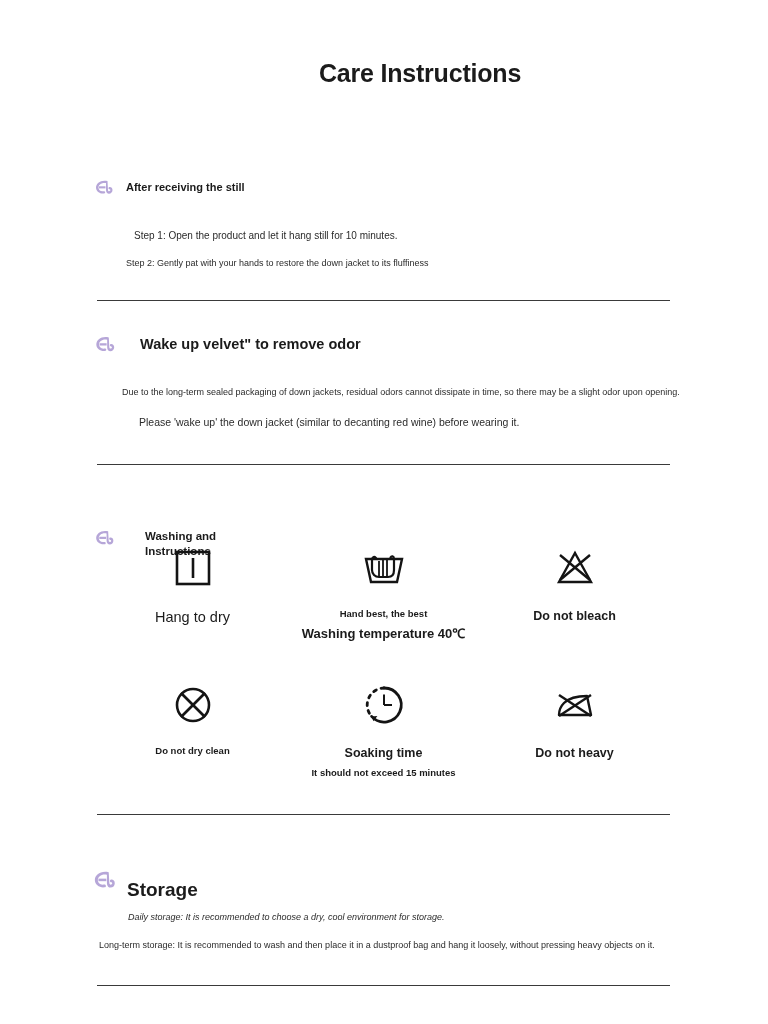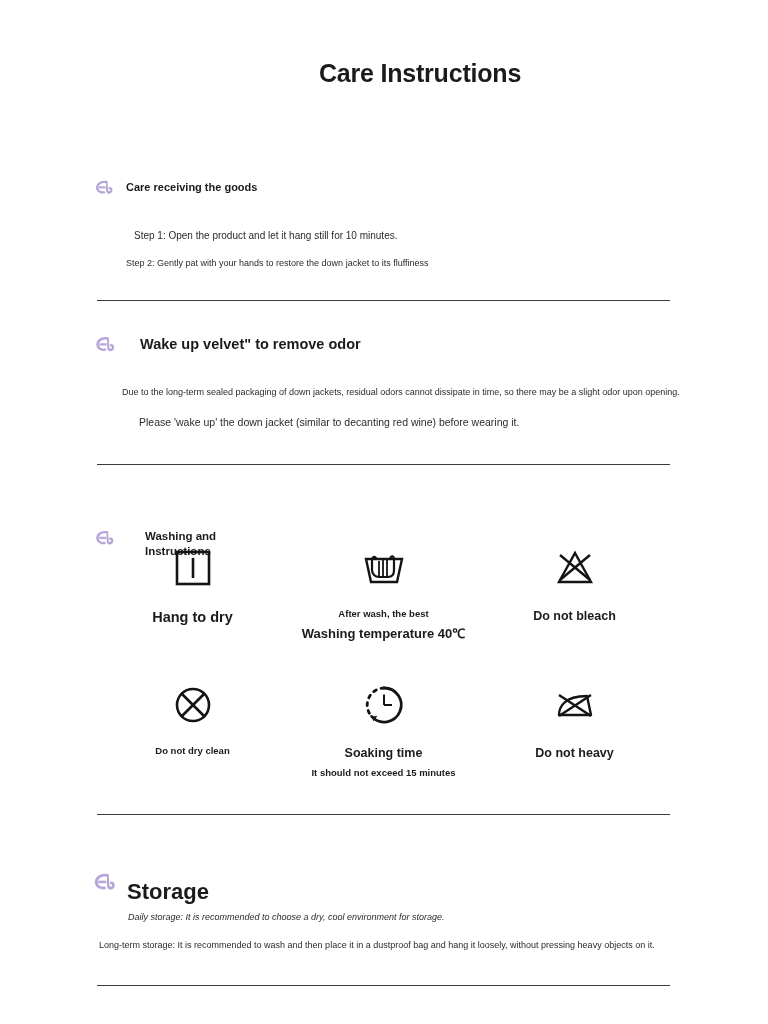--- a/index.html
+++ b/index.html
@@ -68,21 +68,21 @@
   #sec1-head { top: 175px; left: 92px; }
   #sec1-head .sec-label { font-size: 11px; }
 
   #sec2-head { top: 331px; left: 92px; gap: 22px; }
   #sec2-head .sec-label { font-size: 14.5px; }
 
   #sec3-head { top: 489px; left: 92px; gap: 28px; align-items: flex-start; margin-top: 36px; }
   #sec3-head .sec-label { font-size: 11.5px; padding-top: 4px; }
 
   #sec4-head { top: 856px; left: 90px; gap: 8px; }
-  #sec4-head .sec-label { font-size: 22px; margin-top: 22px; }
+  #sec4-head .sec-label { font-size: 19px; margin-top: 22px; }
 
   
   .para {
     position: absolute;
     color: #2b2b2b;
     line-height: 1.5;
     white-space: nowrap;
   }
 
   #s1-step1 { top: 228px; left: 126px; font-size: 10px; margin-left: 8px; }
@@ -134,21 +134,21 @@
     text-align: center;
     color: #1b1b1b;
     line-height: 1.45;
   }
   .sym-sub {
     margin-top: 4px;
     text-align: center;
     color: #1b1b1b;
     line-height: 1.45;
   }
-  .lbl-lg { font-size: 14.5px; font-weight: bold; }
+  .lbl-lg { font-size: 14.5px; font-weight: normal; }
   .lbl-md { font-size: 12.5px; font-weight: bold; }
   .lbl-sm { font-size: 9.5px; font-weight: bold; }
   .sub-sm { font-size: 9.5px; font-weight: bold; }
   .sub-md { font-size: 13px; font-weight: bold; }
 </style>
 </head>
 <body>
 
 <div class="page">
 
@@ -156,21 +156,21 @@
     <div class="doc-title">Care Instructions</div>
   </div>
 
   <div class="sec-head" id="sec1-head">
     <span class="logo">
       <svg width="24" height="24" viewBox="0 0 48 48">
         <path d="M31 12 C18 9, 8 16, 8 25 C8 33, 16 38, 24 37 C26 36.7, 27 35, 26 33.4 C25 32, 23 32.6, 21 32.6 C16 32.6, 13 29, 13 25 C13 19.5, 19 14.6, 28 16.2 L28 30 C28 34.4, 30.6 37.4, 34 37.4 C38 37.4, 41 34, 41 30 C41 26.6, 38.6 24.2, 35.6 24.2 C34 24.2, 33 25.2, 33 26.5 C33 27.8, 34 28.6, 35.2 28.6 C36.2 28.6, 36.8 29.2, 36.8 30.1 C36.8 31.4, 35.6 32.5, 34.2 32.5 C32.8 32.5, 32 31.3, 32 29.4 Z" fill="#b6a6d8"></path>
         <rect x="14" y="22.6" width="13" height="4.2" fill="#b6a6d8"></rect>
       </svg>
     </span>
-    <span class="sec-label">Care receiving the goods</span>
+    <span class="sec-label">After receiving the still</span>
   </div>
 
   <div class="para" id="s1-step1">Step 1: Open the product and let it hang still for 10 minutes.</div>
   <div class="para" id="s1-step2">Step 2: Gently pat with your hands to restore the down jacket to its fluffiness</div>
 
   <div class="divider" id="div1"></div>
 
   <div class="sec-head" id="sec2-head">
     <span class="logo">
       <svg width="26" height="26" viewBox="0 0 48 48">
@@ -214,21 +214,21 @@
     <div class="sym-cell">
       <div class="sym-glyph">
         <svg width="52" height="44" viewBox="0 0 52 44">
           <path d="M8 13 L44 13 L39 36 L13 36 Z" fill="none" stroke="#141414" stroke-width="2.4"></path>
           <path d="M18 12 C16 10, 14 11, 14 14 L14 24 C14 28, 17 31, 21 31 L30 31 C34 31, 36 28, 36 24 L36 13 C36 10, 33.5 9.6, 32.5 11.6" fill="none" stroke="#141414" stroke-width="2.2" stroke-linecap="round"></path>
           <line x1="21" y1="15" x2="21" y2="30" stroke="#141414" stroke-width="1.8"></line>
           <line x1="25" y1="14" x2="25" y2="30" stroke="#141414" stroke-width="1.8"></line>
           <line x1="29" y1="14" x2="29" y2="30" stroke="#141414" stroke-width="1.8"></line>
         </svg>
       </div>
-      <div class="sym-label lbl-sm">After wash, the best</div>
+      <div class="sym-label lbl-sm">Hand best, the best</div>
       <div class="sym-sub sub-md">Washing temperature 40℃</div>
     </div>
 
     <div class="sym-cell">
       <div class="sym-glyph">
         <svg width="46" height="44" viewBox="0 0 46 44">
           <path d="M23 7 L39 36 L7 36 Z" fill="none" stroke="#141414" stroke-width="2.4"></path>
           <line x1="8" y1="9" x2="38" y2="34" stroke="#141414" stroke-width="2.4"></line>
           <line x1="38" y1="9" x2="8" y2="34" stroke="#141414" stroke-width="2.4"></line>
         </svg>

